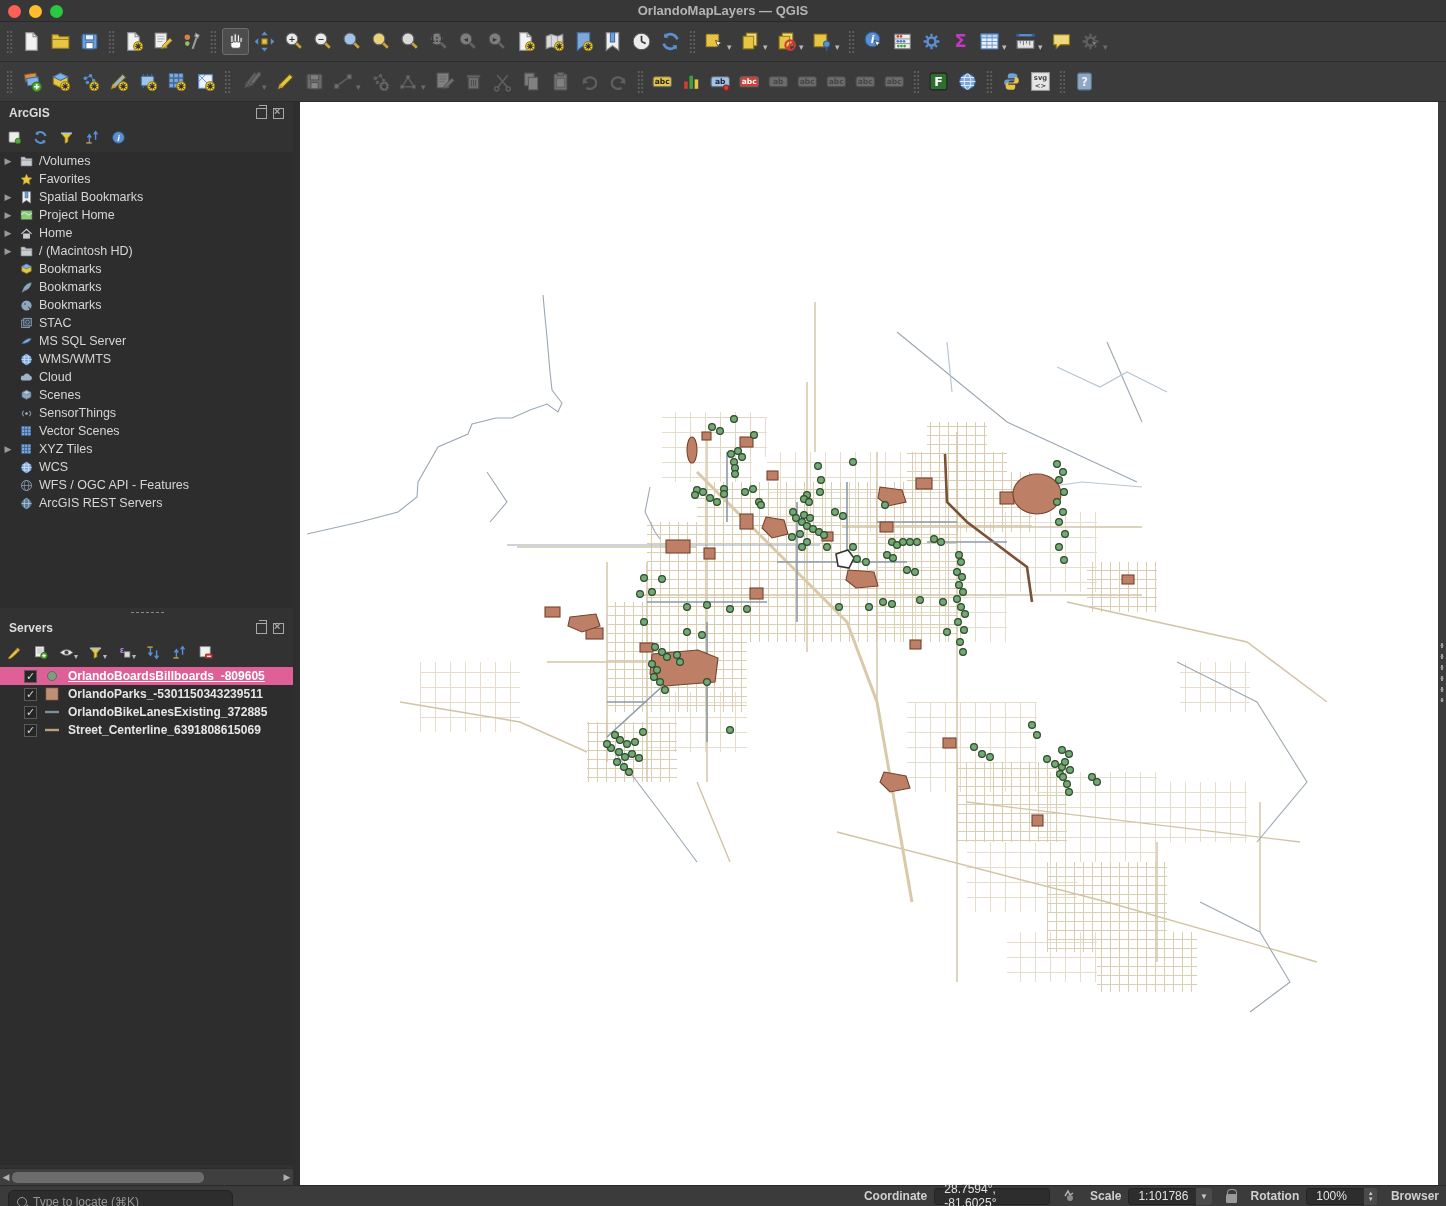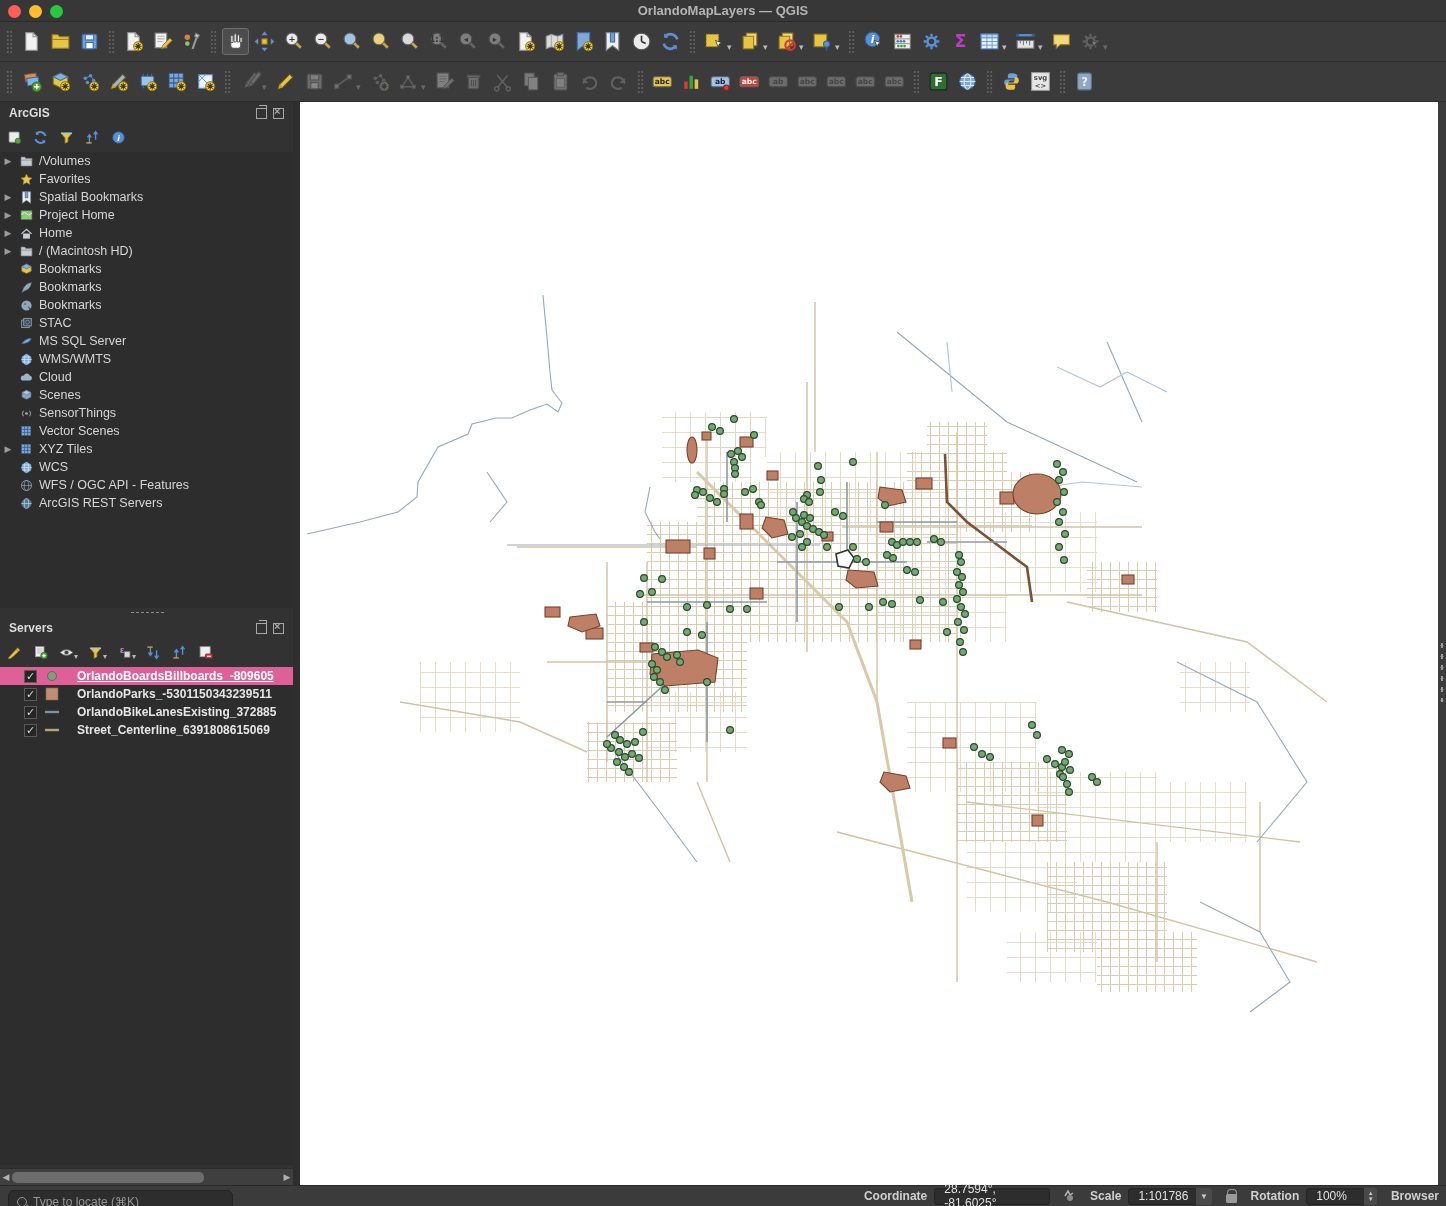--- a/index.html
+++ b/index.html
@@ -45,21 +45,21 @@
   .hsplit .dots { width:34px; height:3px;
     background-image:radial-gradient(#8a8a8a 1px, transparent 1.2px); background-size:5px 3px; }
   
   .lrow { height:18px; display:flex; align-items:center; font-size:12px; color:#e6e6e6;
     font-weight:bold; }
   .lrow.sel { background:#de6096; }
   .lrow.sel .llabel { text-decoration:underline; color:#fff; }
   .lcheck { width:13px; height:13px; background:#262626; border:1px solid #5a5a5a; margin:0 6px 0 24px;
     color:#d8d8d8; font-size:11px; line-height:11px; text-align:center; flex:none; }
   .lsym { width:18px; flex:none; display:flex; align-items:center; justify-content:center; }
-  .llabel { white-space:nowrap; overflow:hidden; margin-left:16px; }
+  .llabel { white-space:nowrap; overflow:hidden; margin-left:7px; }
   #layers-panel .tree { height:498px; }
   
   .hscroll { position:absolute; left:0; top:1066px; width:293px; height:17px; background:#3f3f3f;
     border-top:1px solid #2c2c2c; display:flex; align-items:center; }
   .harrow { width:12px; color:#b0b0b0; font-size:9px; text-align:center; flex:none; }
   .hthumb { position:absolute; left:12px; top:3px; width:192px; height:11px; background:#6c6c6c;
     border-radius:5px; }
   
   #vsplit { position:absolute; left:293px; top:102px; width:7px; height:1083px; background:#2e2e2e; }
   #canvas { position:absolute; left:300px; top:102px; width:1138px; height:1083px; background:#fff; }

